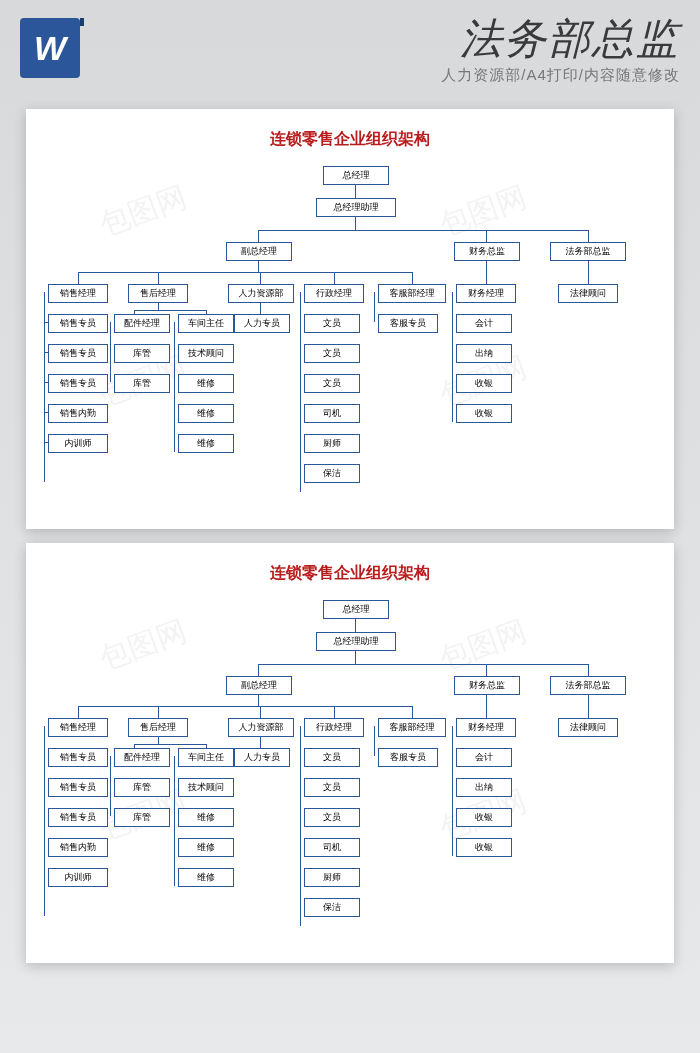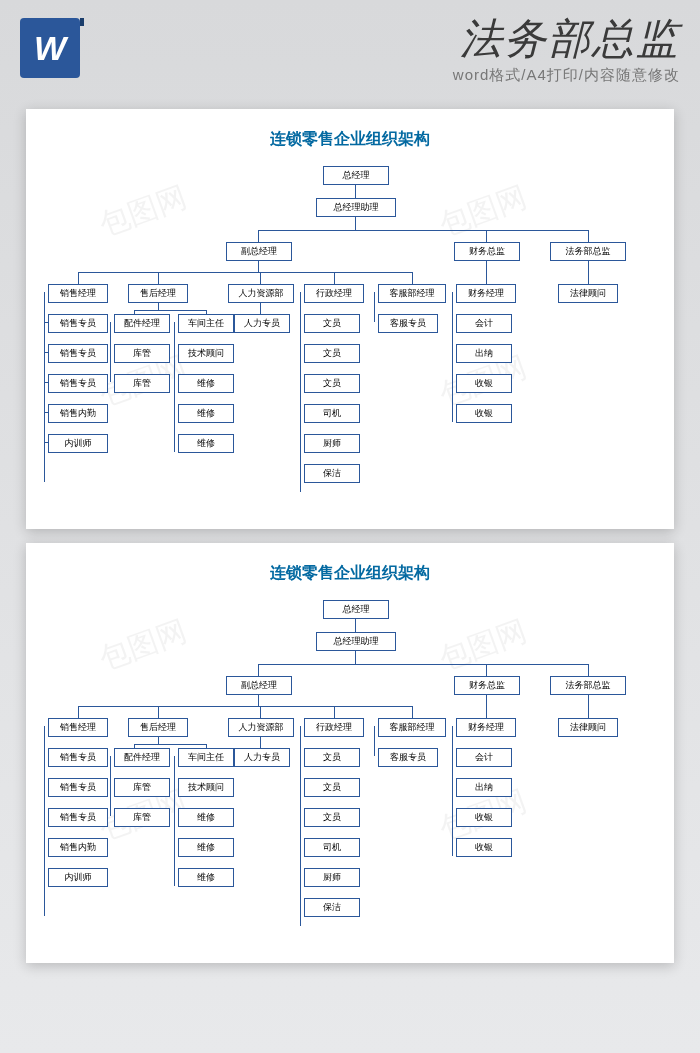--- a/index.html
+++ b/index.html
@@ -60,21 +60,21 @@
     background: #fff;
     margin: 14px 26px;
     box-shadow: 0 3px 12px rgba(0,0,0,.2);
     position: relative;
     padding: 20px 12px 24px 12px;
   }
   .doc-title {
     text-align: center;
     font-size: 16px;
     font-weight: bold;
-    color: #0369a1;
+    color: #b91c1c;
     margin-bottom: 16px;
   }
   .chart {
     position: relative;
     font-size: 9px;
     line-height: 1;
   }
   .box {
     position: absolute;
     border: 1px solid #2b579a;
@@ -97,21 +97,21 @@
     white-space: nowrap;
   }
 </style>
 </head>
 <body>
 
 <div class="header">
   <div class="word-icon">W</div>
   <div class="titles">
     <div class="big-title">法务部总监</div>
-    <div class="sub-title">word格式/A4打印/内容随意修改</div>
+    <div class="sub-title">人力资源部/A4打印/内容随意修改</div>
   </div>
 </div>
 
 <div class="page" style="height:420px;">
   <div class="doc-title">连锁零售企业组织架构</div>
   <div class="chart" style="height:360px;">
 
     <div class="wm" style="top:30px;left:60px;">包图网</div>
     <div class="wm" style="top:30px;left:400px;">包图网</div>
     <div class="wm" style="top:200px;left:60px;">包图网</div>

